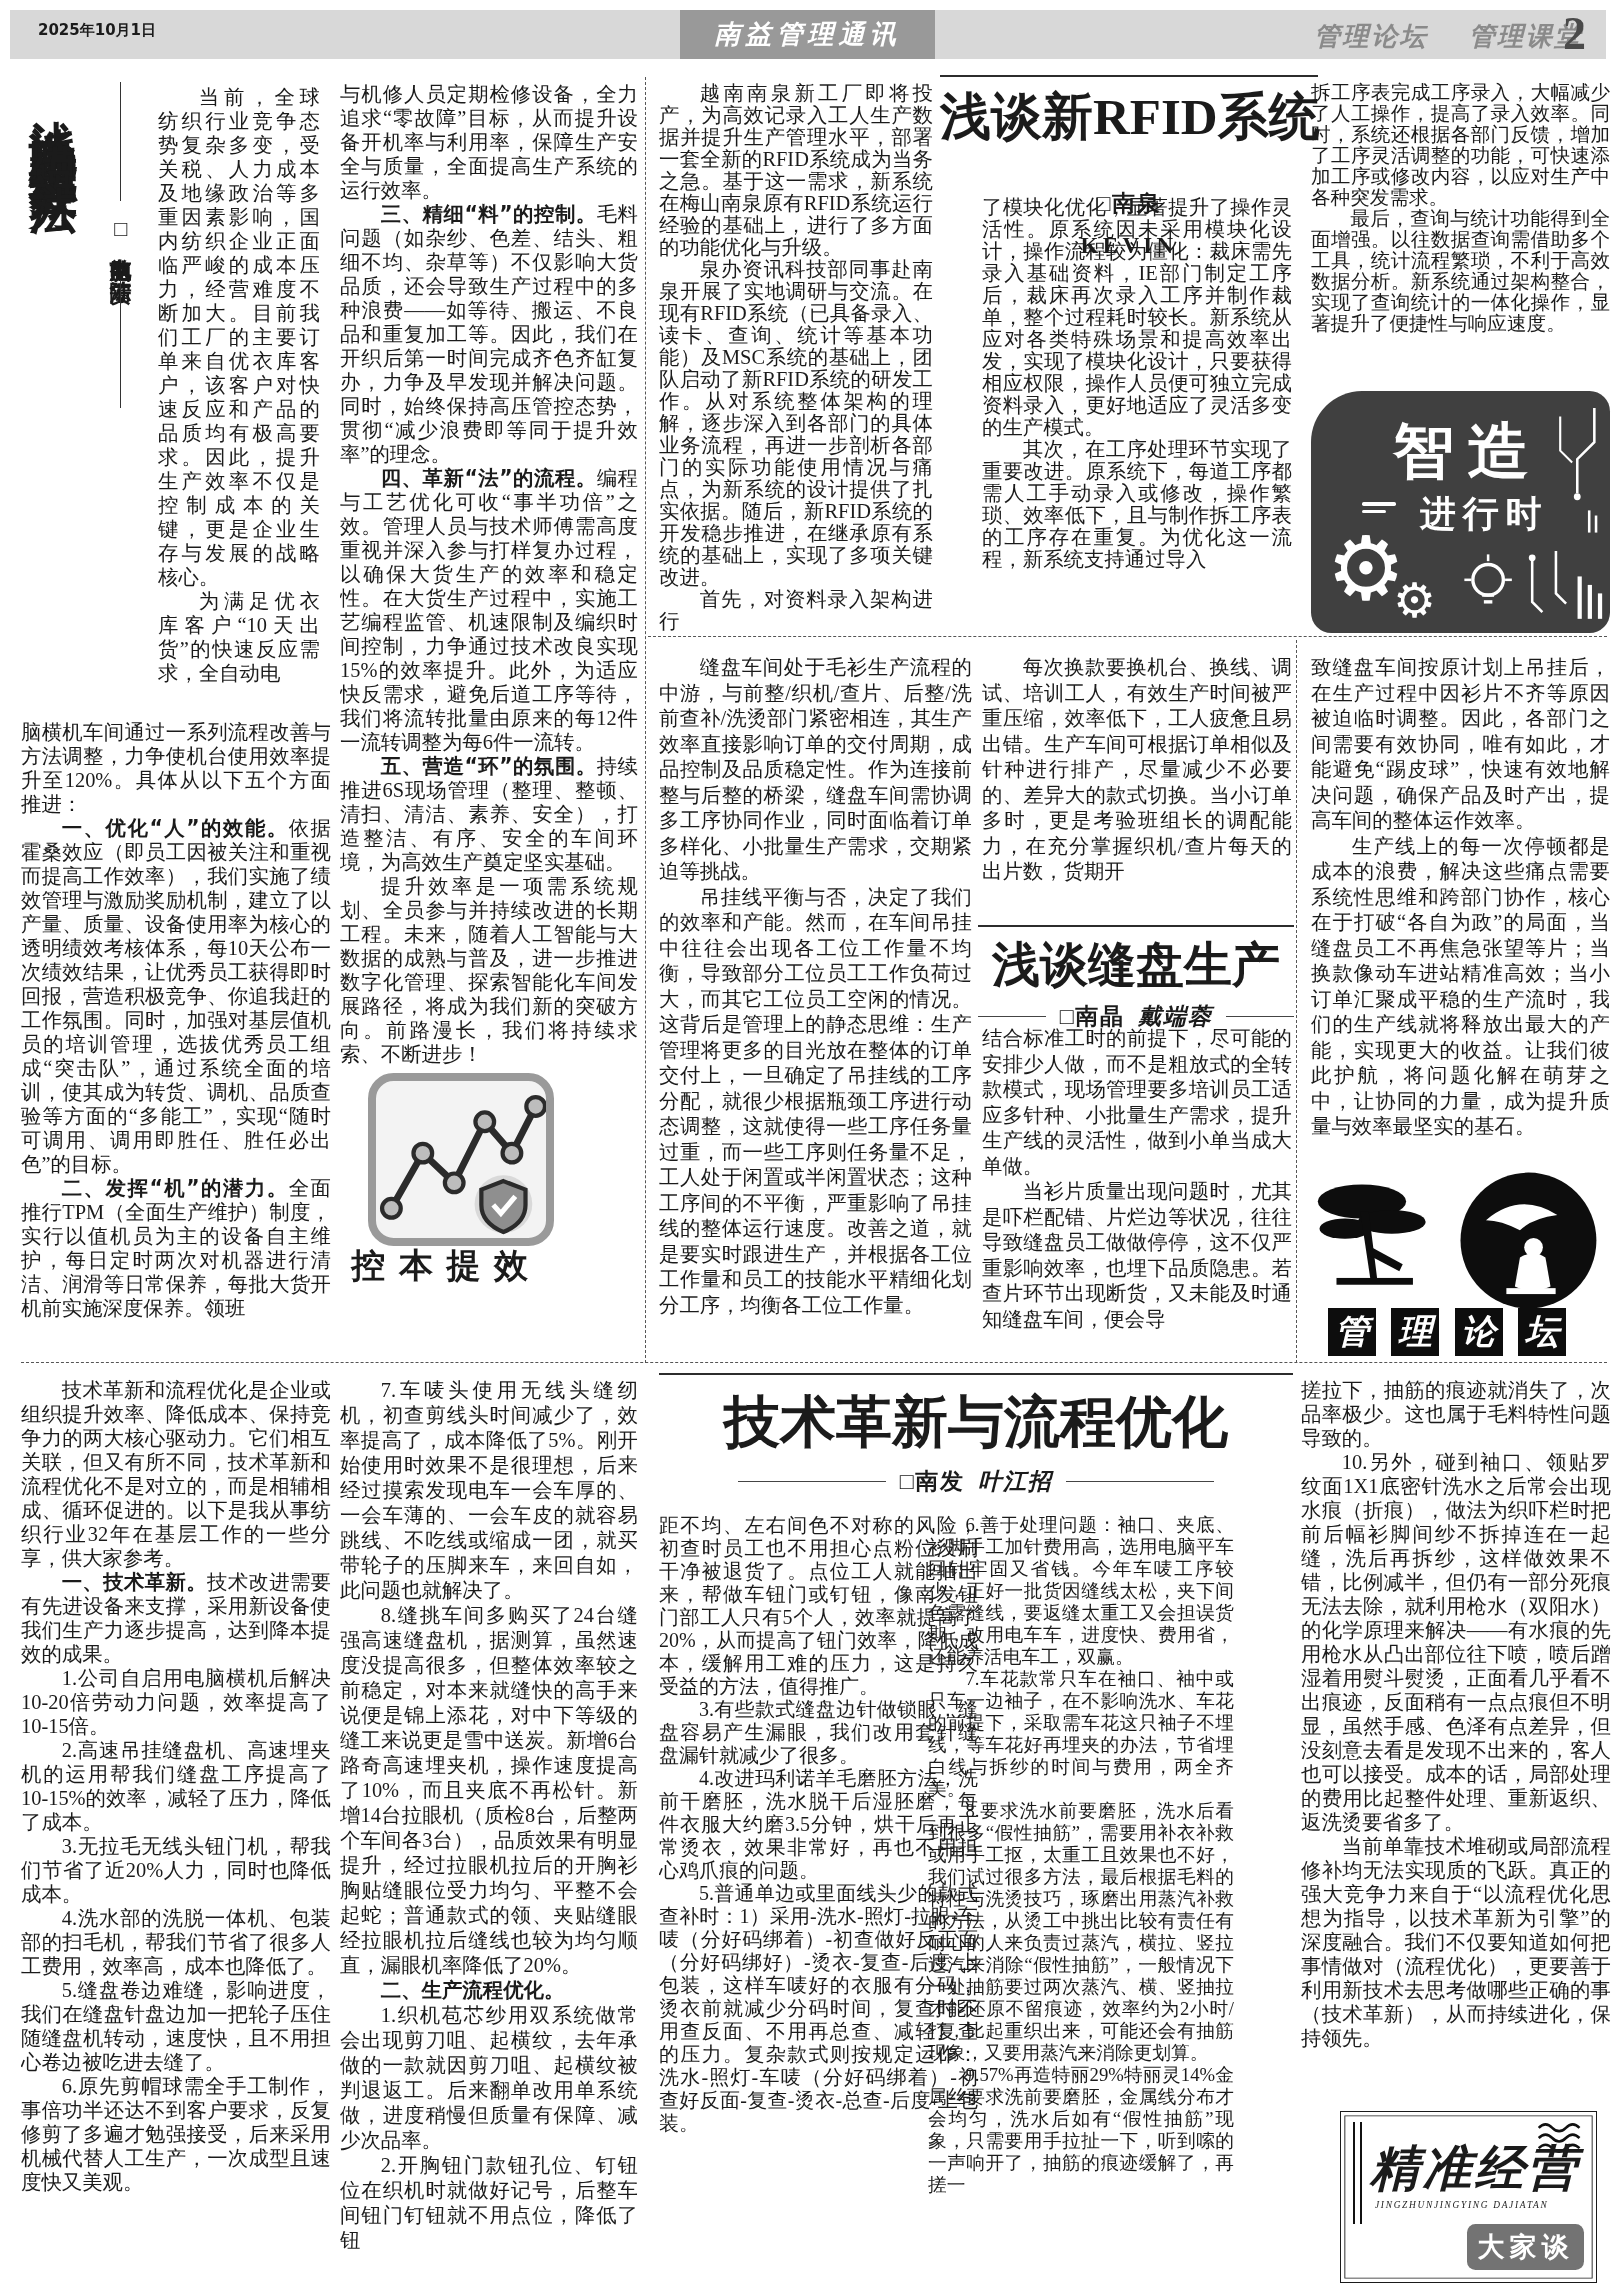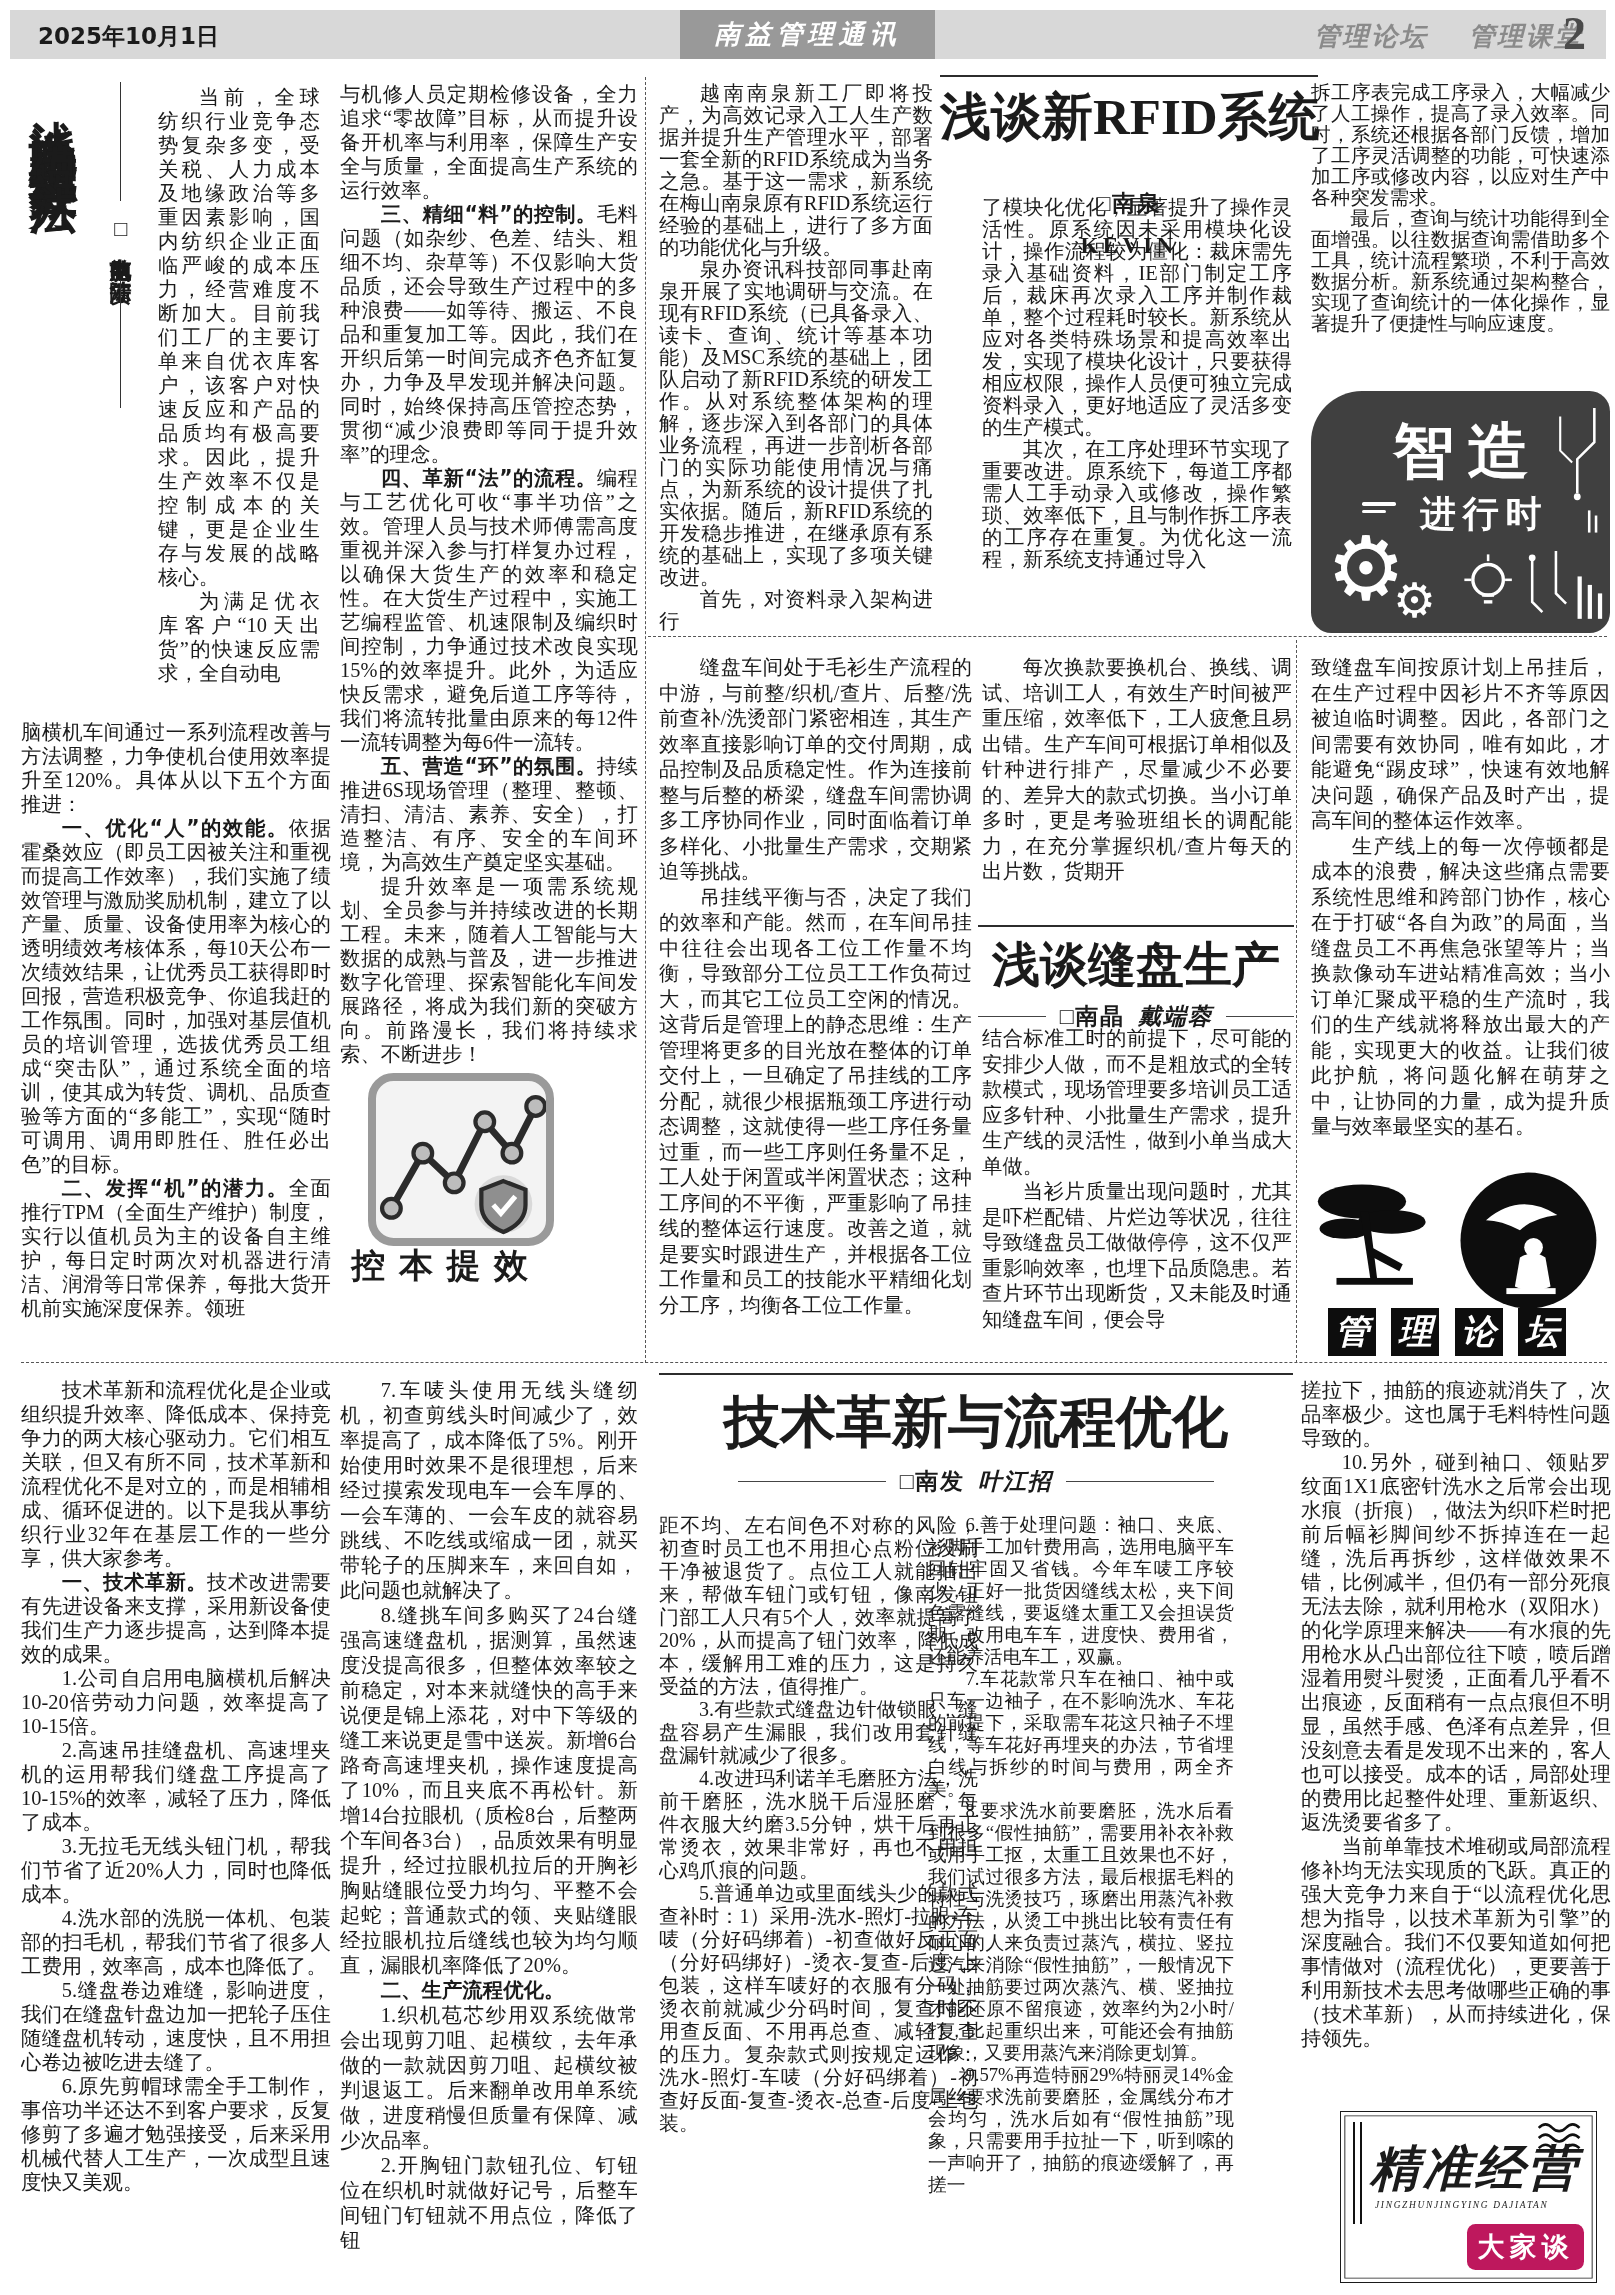--- a/index.html
+++ b/index.html
@@ -3,21 +3,21 @@
 <meta charset="utf-8">
 <style>
   html,body{margin:0;padding:0;background:#e8e8e8;}
   #page{position:relative;width:1616px;height:2295px;margin:0 auto;background:#ffffff;
         font-family:"Liberation Serif","DejaVu Serif",serif;color:#1b1b1b;overflow:hidden;}
   .abs{position:absolute;}
   
   .band{background:#d8d8d8;}
   .masthead-box{background:#999999;display:flex;align-items:center;justify-content:center;}
   .masthead{color:#ffffff;font-weight:900;font-size:26px;letter-spacing:5.1px;font-style:italic;text-align:right;}
-  .date{font-family:"DejaVu Sans","Liberation Sans",sans-serif;font-weight:bold;font-size:23px;}
+  .date{font-family:"DejaVu Sans","Liberation Sans",sans-serif;font-weight:bold;font-size:15px;}
   .secs{color:#8a8a8a;font-weight:900;font-size:26px;letter-spacing:2.6px;font-style:italic;}
   .pageno{font-size:46px;font-weight:bold;color:#4a4a4a;}
   
   .col{overflow:hidden;text-align:justify;}
   .col p.para{margin:0;text-indent:2em;}
   .col p.ni{text-indent:0;}
   b.lead{font-family:"DejaVu Sans","Liberation Sans",sans-serif;font-weight:bold;}
   .fs24{font-size:20.4px;line-height:24px;}
   .fs24n{font-size:20.4px;line-height:22px;}
   .fs23{font-size:19.6px;line-height:21px;}
@@ -41,21 +41,21 @@
   .costcap{font-weight:900;font-size:34px;letter-spacing:13.6px;white-space:nowrap;}
   .smartbox{background:#404040;border-radius:51px 20.4px 20.4px 20.4px;color:#fff;}
   .smart1{font-family:"DejaVu Sans","Liberation Sans",sans-serif;font-weight:900;font-size:61px;letter-spacing:13.6px;}
   .smart2{font-family:"DejaVu Sans","Liberation Sans",sans-serif;font-weight:900;font-size:36px;letter-spacing:6.8px;}
   .gear{color:#ffffff;font-family:"DejaVu Sans",sans-serif;line-height:1;}
   .seal{background:#0d0d0d;color:#fff;display:flex;align-items:center;justify-content:center;
         font-weight:900;font-size:34px;font-style:italic;}
   .precbox{border:1.7px solid #1a1a1a;box-shadow:inset 0 0 0 3.4px #fff, inset 0 0 0 4.3px #1a1a1a;}
   .precscript{font-weight:900;font-style:italic;font-size:49px;letter-spacing:3.4px;white-space:nowrap;}
   .precsub{font-size:9.4px;font-style:italic;letter-spacing:1.7px;}
-  .prectag{background:#be185d;color:#fff;font-weight:900;font-size:27px;letter-spacing:5.1px;
+  .prectag{background:#737373;color:#fff;font-weight:900;font-size:27px;letter-spacing:5.1px;
            padding:5.1px 10.2px;border-radius:8.5px;white-space:nowrap;}
 </style>
 </head>
 <body>
 
 <div id="page">
 
   <div class="abs band" style="left:10.2px;top:10.2px;width:1596px;height:49px;"></div>
   <div class="abs date" style="left:38px;top:21px;">2025年10月1日</div>
   <div class="abs masthead-box" style="left:680px;top:10.2px;width:255px;height:49px;">

